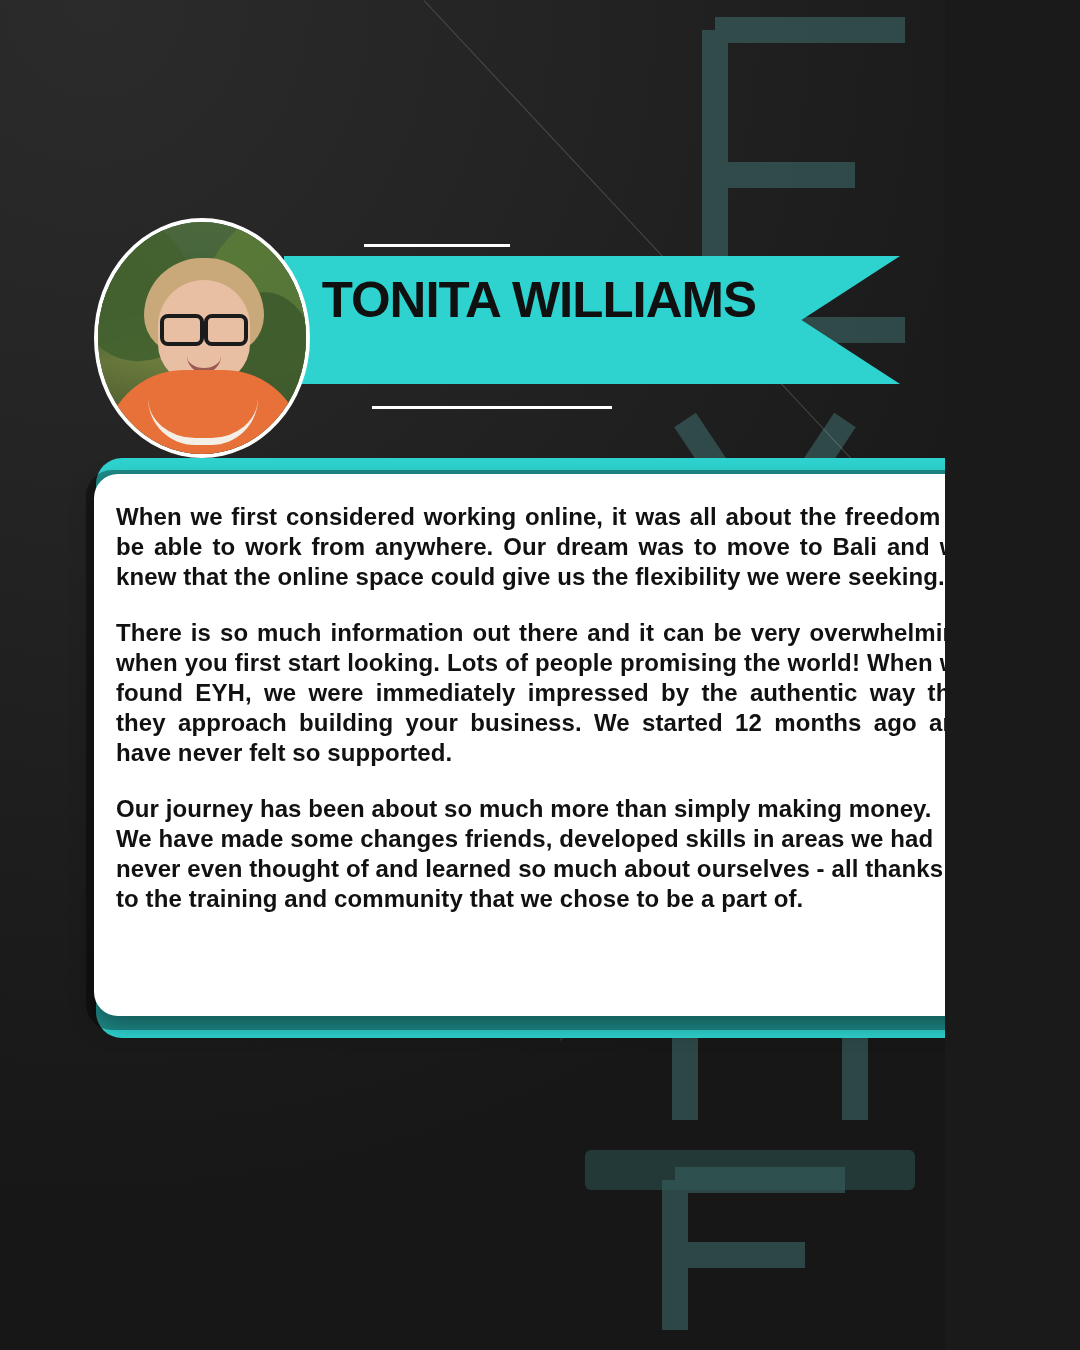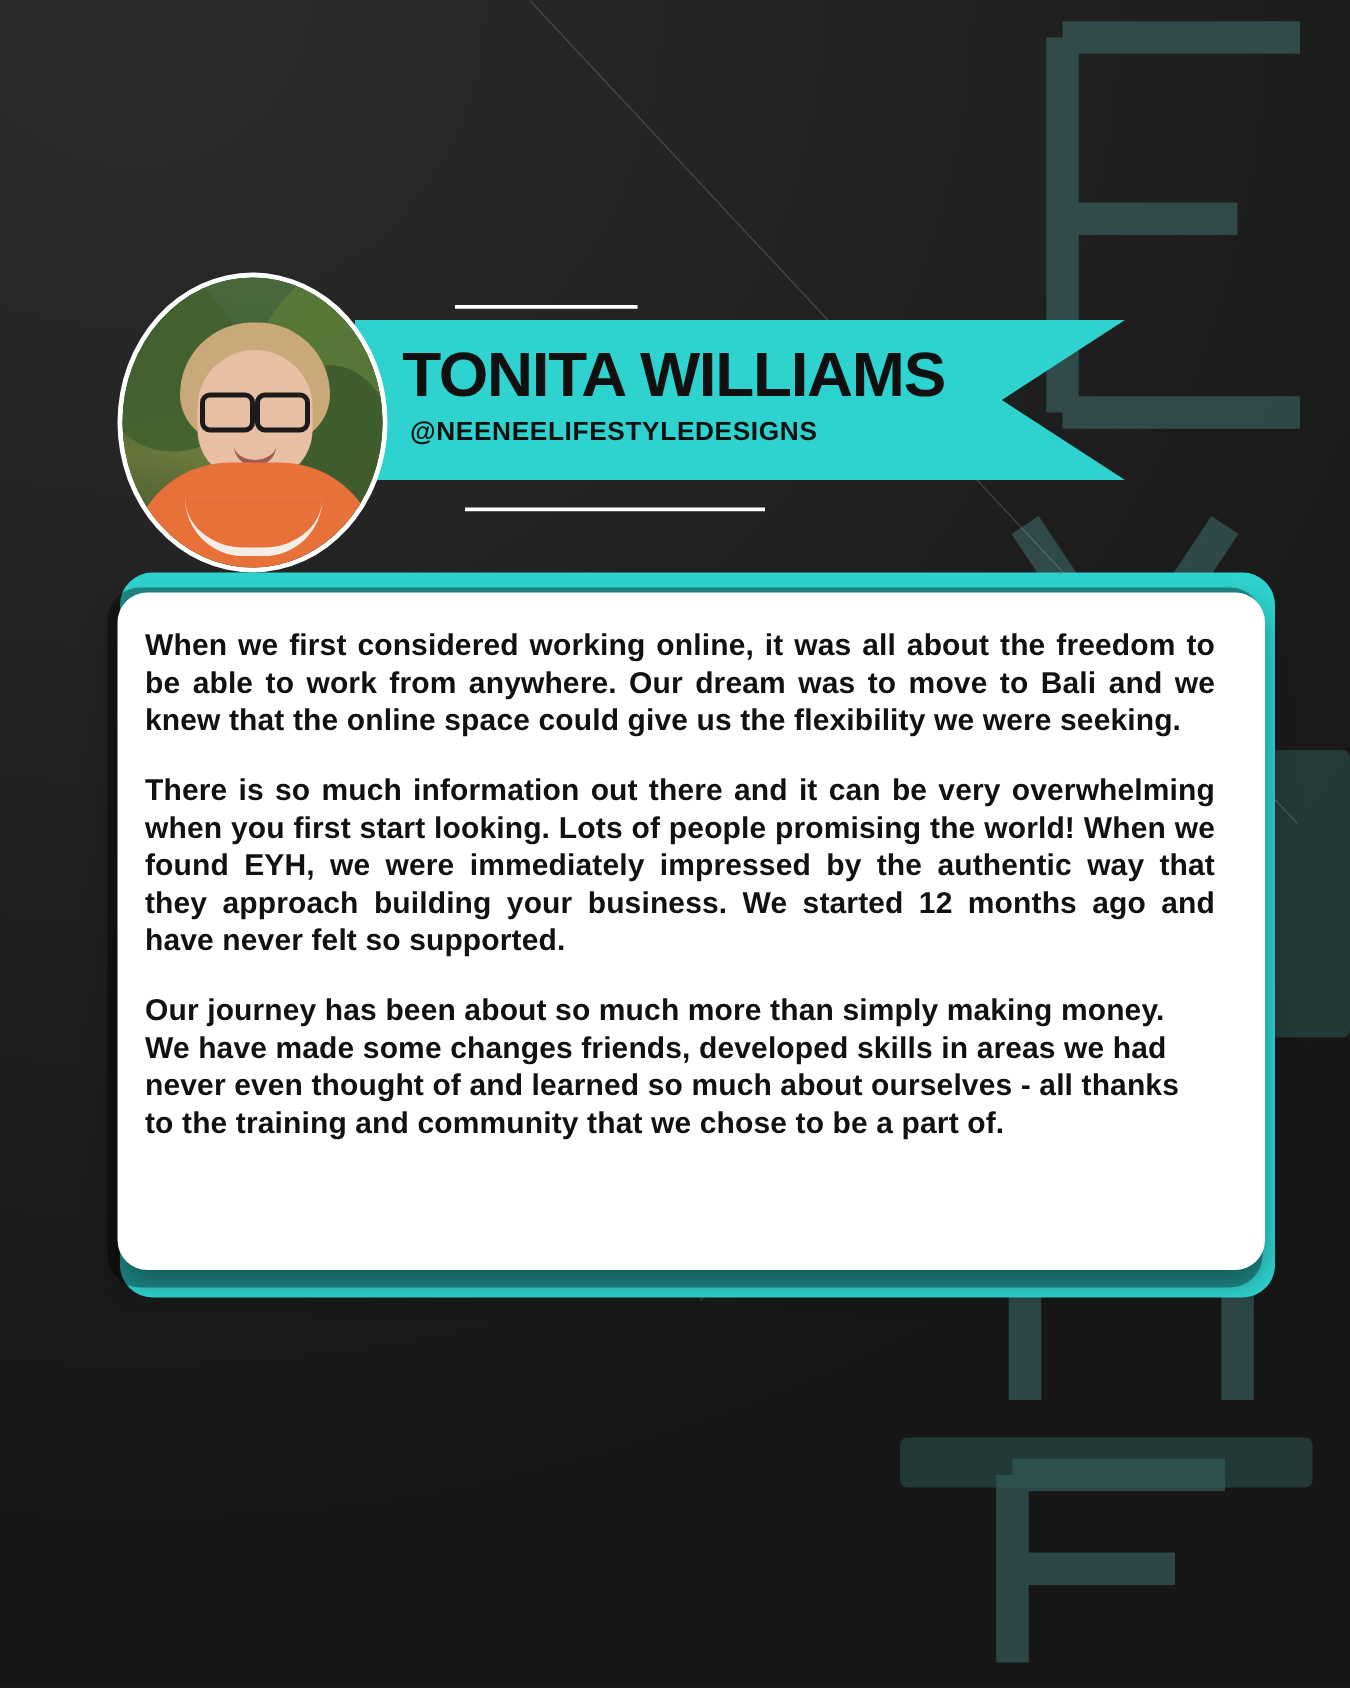--- a/index.html
+++ b/index.html
@@ -9,21 +9,21 @@
   }
   body {
     width: 1080px;
     height: 1350px;
     overflow: hidden;
     font-family: "Liberation Sans", sans-serif;
   }
 
   .canvas {
     position: relative;
-    width: 1080px;
+    width: 945px;
     height: 1350px;
     background: #232323;
     overflow: hidden;
   }
 
   
   .bg-gradient {
     position: absolute;
     inset: 0;
     background:
@@ -274,21 +274,20 @@
   <div class="hairline h1"></div>
   <div class="hairline h2"></div>
 
   <div class="header">
 
     <div class="rule top"></div>
 
     <div class="banner-shape"></div>
 
     <div class="name-text">TONITA WILLIAMS</div>
-    <div class="handle-text">@NEENEELIFESTYLEDESIGNS</div>
 
     <div class="rule bottom"></div>
 
     <div class="avatar">
       <div class="photo">
         <div class="leafA"></div>
         <div class="leafB"></div>
         <div class="leafC"></div>
         <div class="hair"></div>
         <div class="face"></div>

